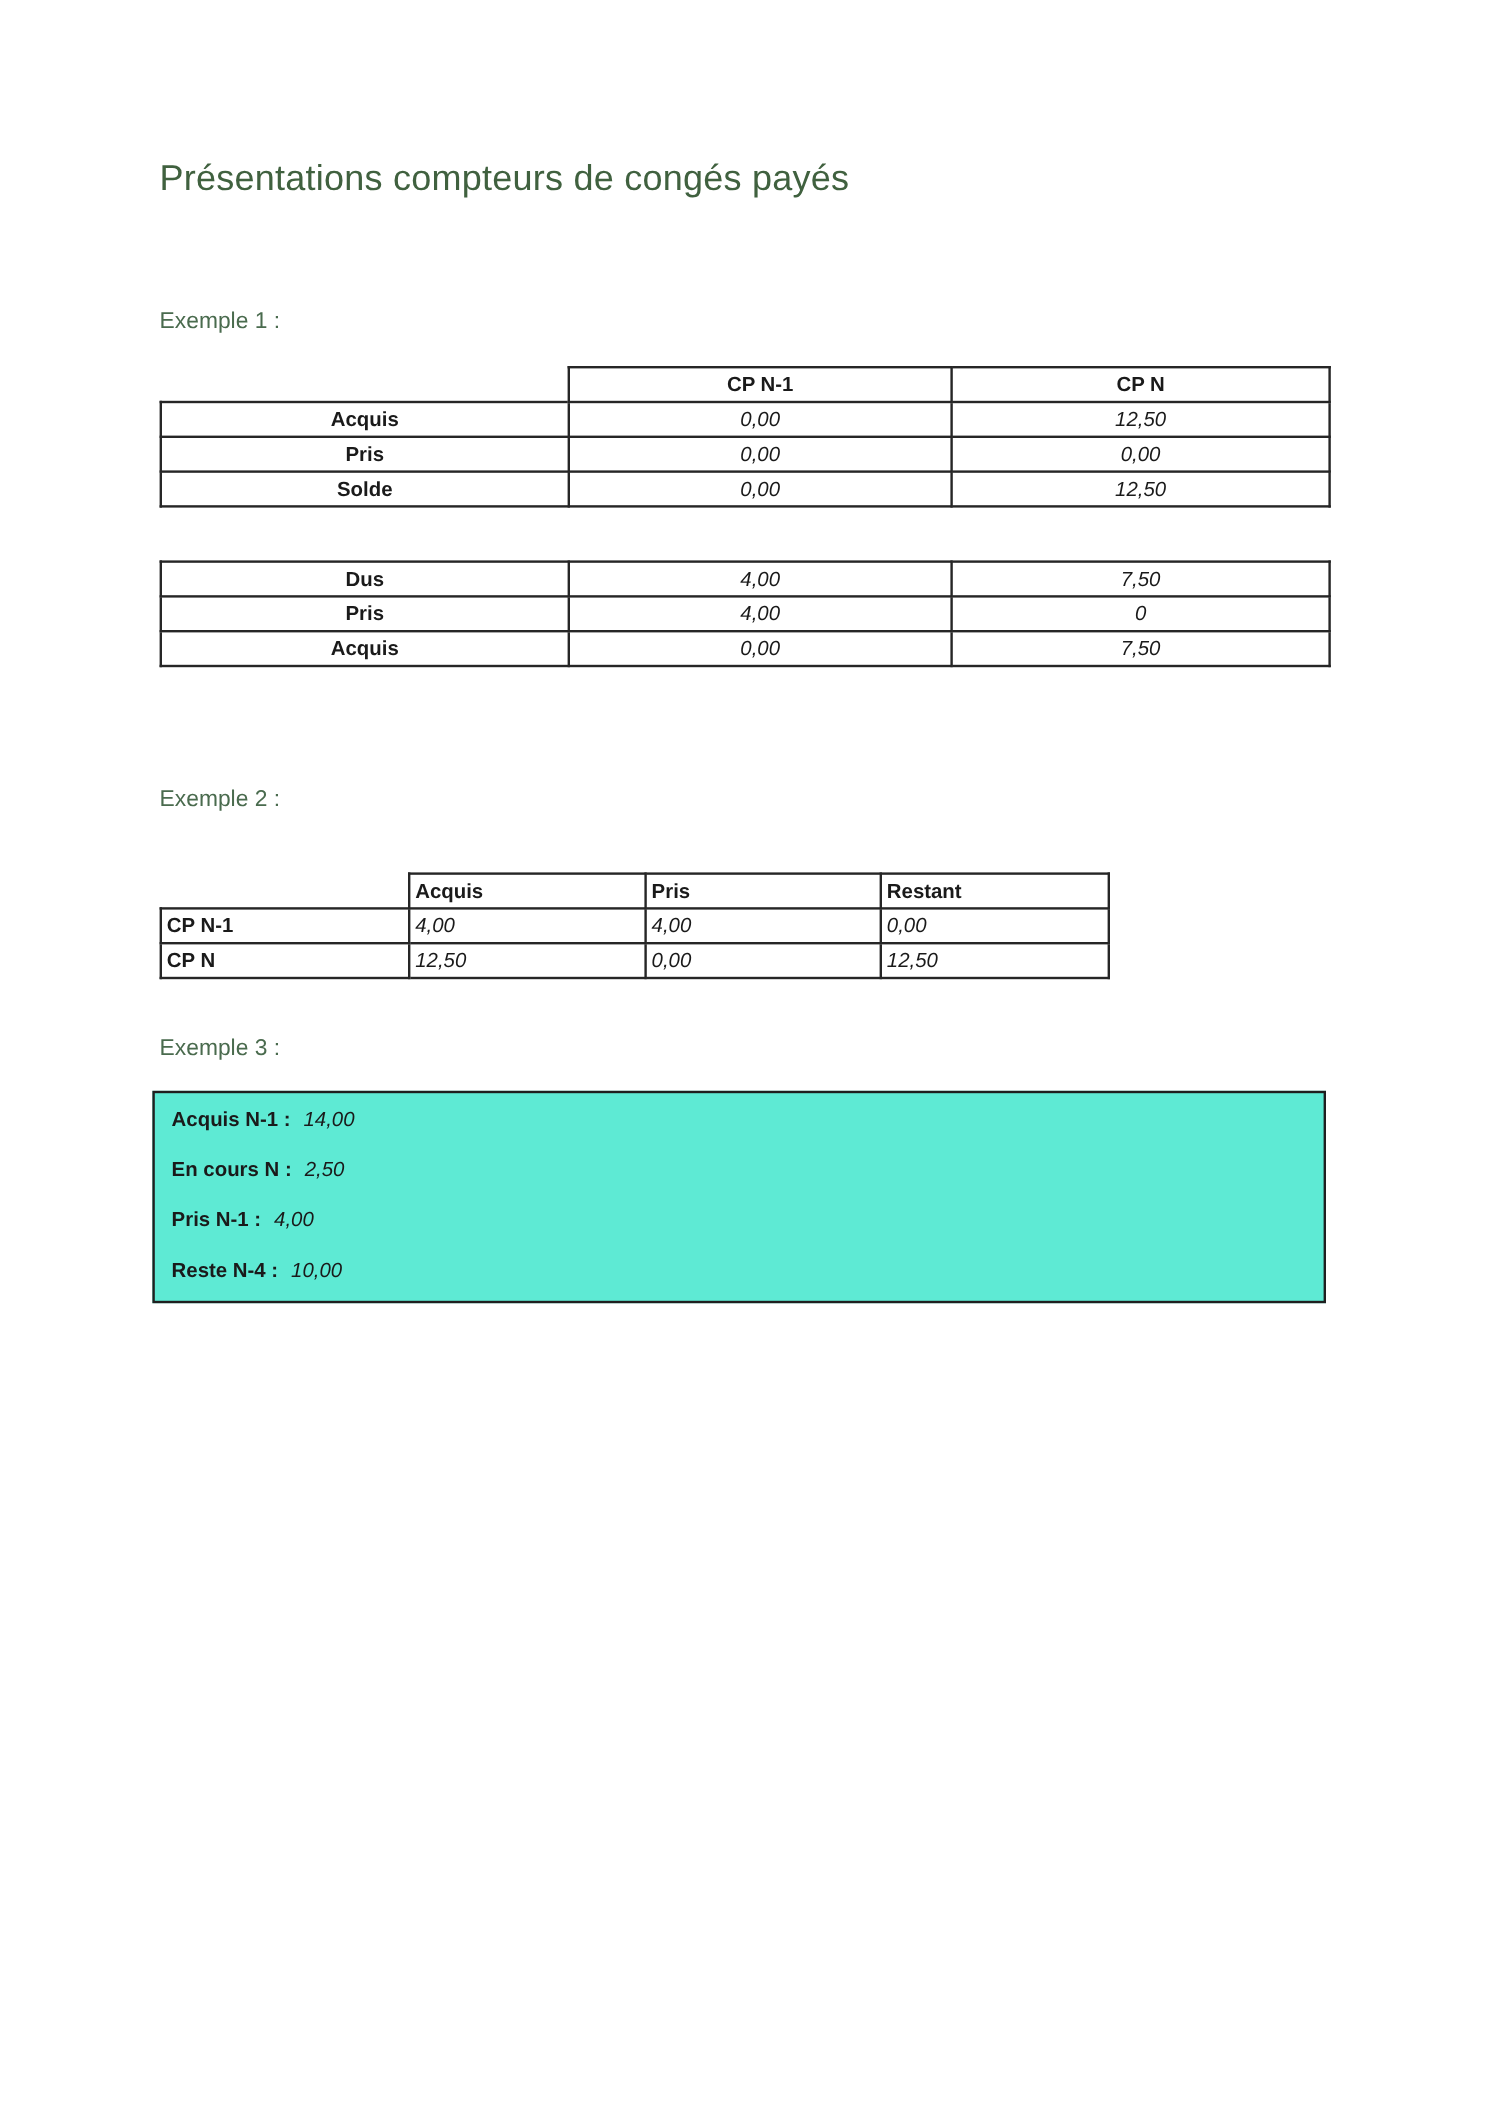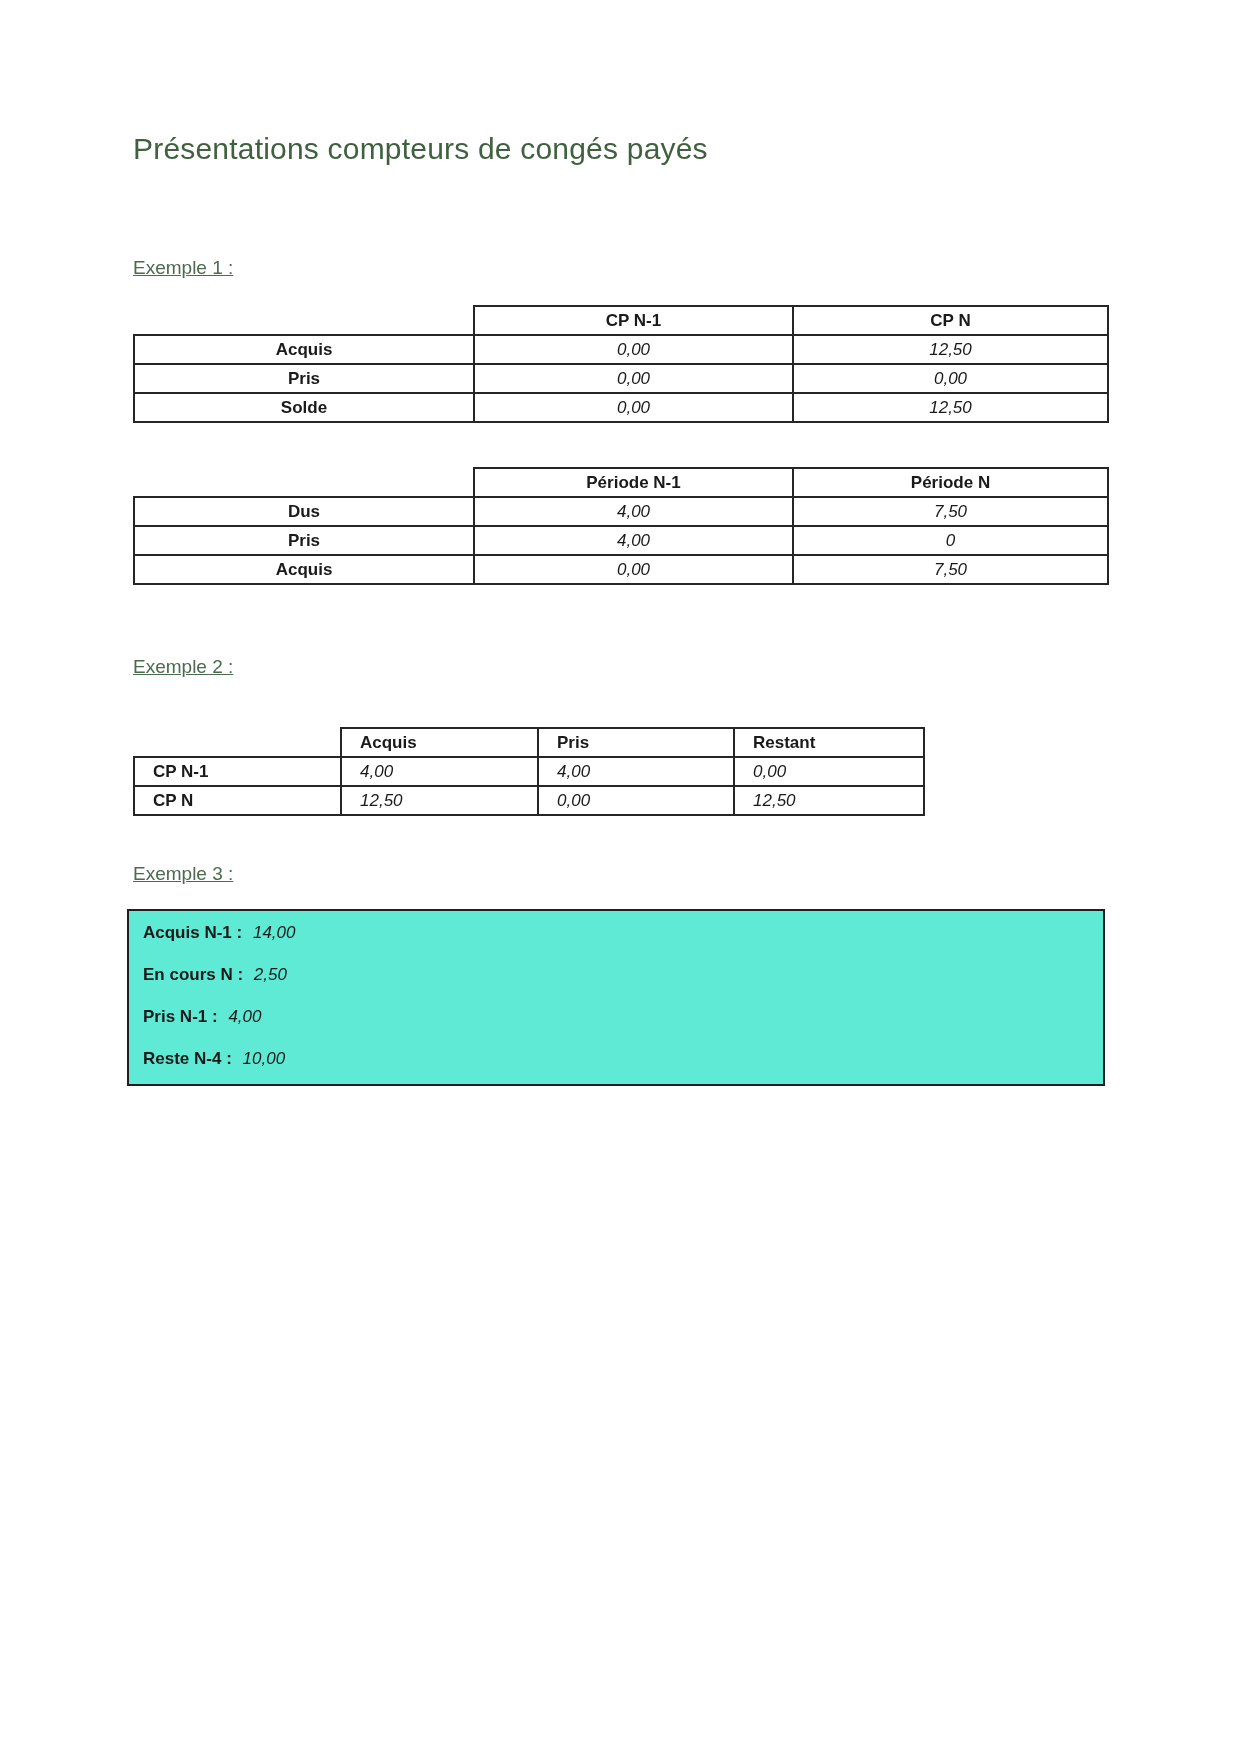--- a/index.html
+++ b/index.html
@@ -17,40 +17,39 @@
     font-size:30px; font-weight:400;
     color:#40613f;
     letter-spacing:0.2px;
     white-space:nowrap;
   }
   .ex-heading {
     position:absolute; left:133px;
     font-size:19px; font-weight:400;
     color:#4a6b4e;
     white-space:nowrap;
-    text-decoration:underline;
   }
   #ex1-heading { top:257px; }
   #ex2-heading { top:656px; }
   #ex3-heading { top:863px;text-align:center; }
 
   table.counter {
     position:absolute; left:133px;
     border-collapse:collapse; table-layout:fixed;
     font-family:"Liberation Sans", sans-serif;
   }
   #table1a { top:305px; width:974px; }
   #table1b { top:467px; width:974px; }
   #table2  { top:727px; width:790px; }
 
   table.counter th, table.counter td {
     border:2px solid #262626;
     height:29px;
     font-size:17px;
-    padding:1px 18px;
+    padding:1px 4px;
     background:#ffffff;
     overflow:hidden;
     white-space:nowrap;
   }
   table.counter .spacer {
     border:none; background:transparent;
   }
   
   .centered th { font-weight:700; text-align:center; }
   .centered td.rowlabel { font-weight:700; text-align:center; }
@@ -115,25 +114,20 @@
   </tbody>
     </table>
 
   <table class="counter centered" id="table1b">
     <colgroup>
         <col style="width:340px">
         <col style="width:319px">
         <col style="width:315px">
       </colgroup>
     <tbody>
-        <tr>
-      <th class="spacer"></th>
-      <th>Période N-1</th>
-      <th>Période N</th>
-    </tr>
     <tr>
       <td class="rowlabel">Dus</td>
       <td class="val">4,00</td>
       <td class="val">7,50</td>
     </tr>
     <tr>
       <td class="rowlabel">Pris</td>
       <td class="val">4,00</td>
       <td class="val">0</td>
     </tr>

